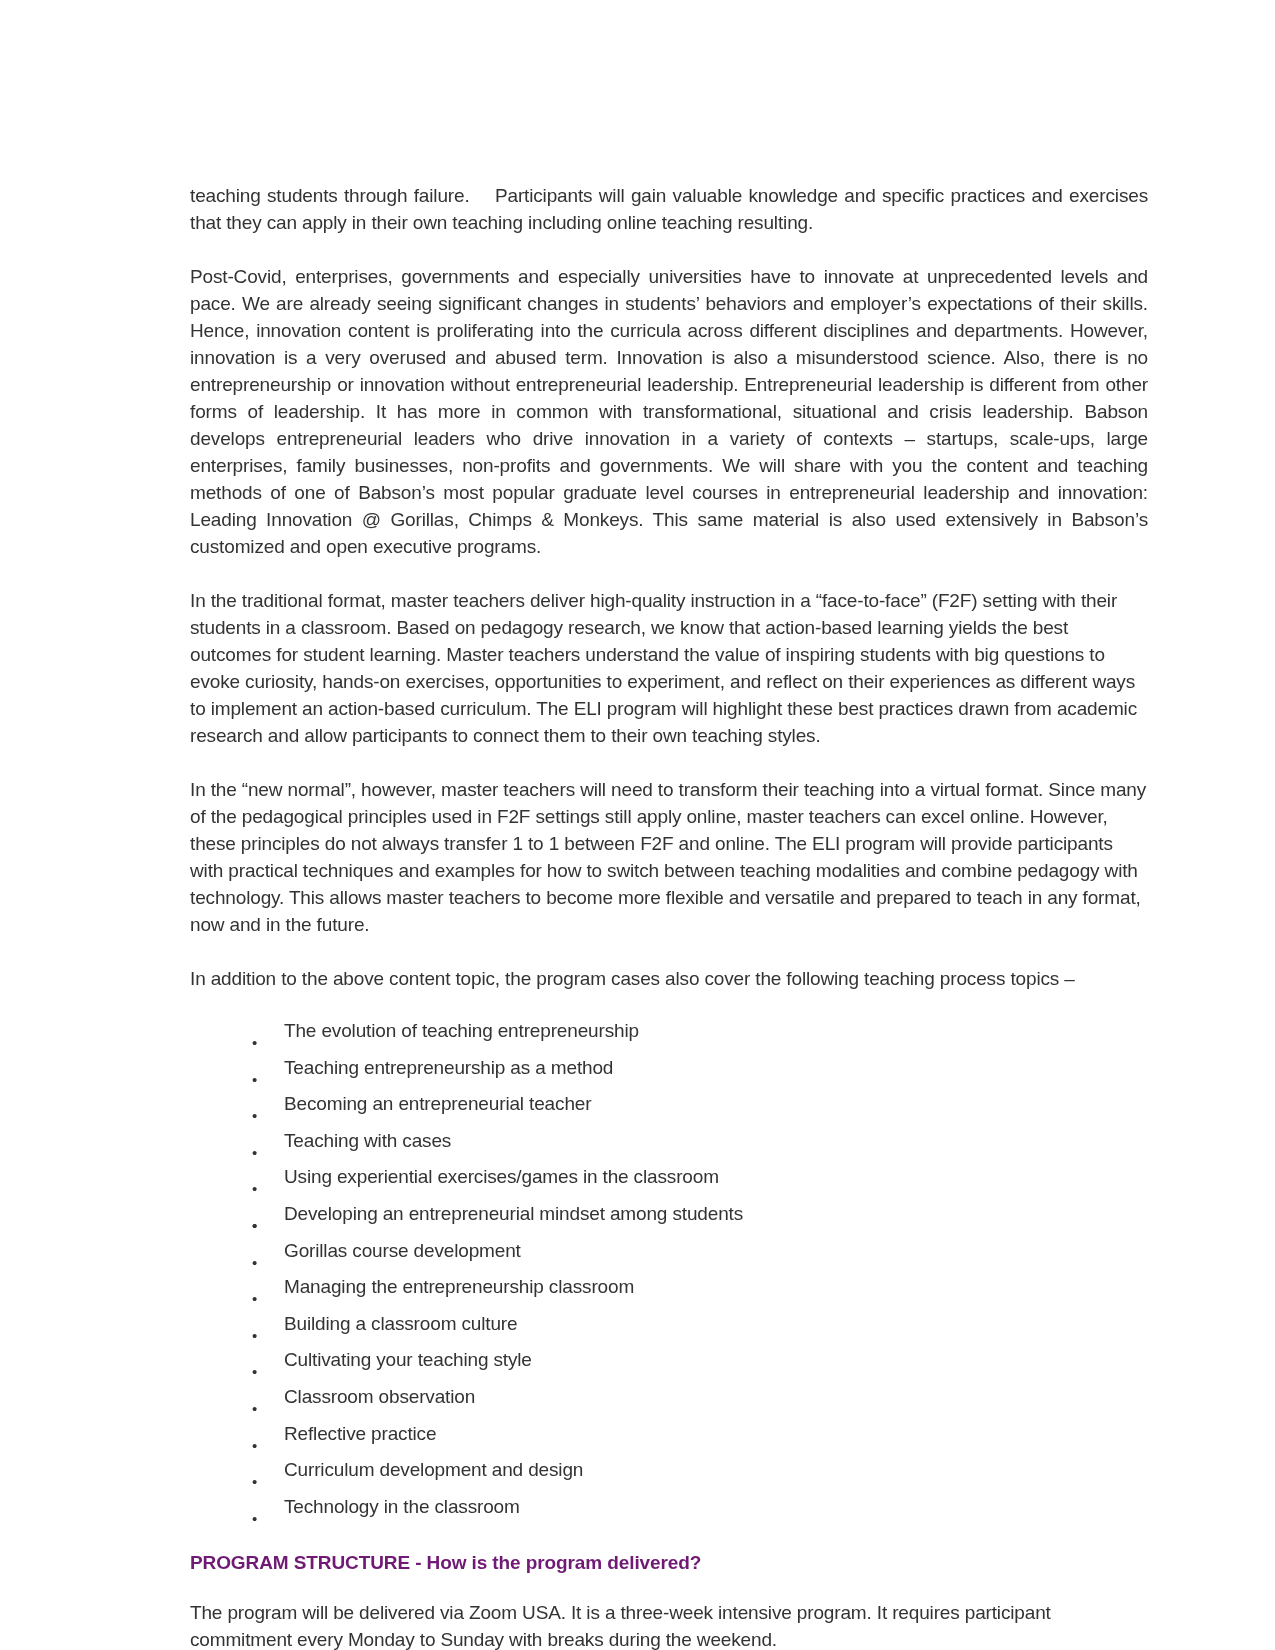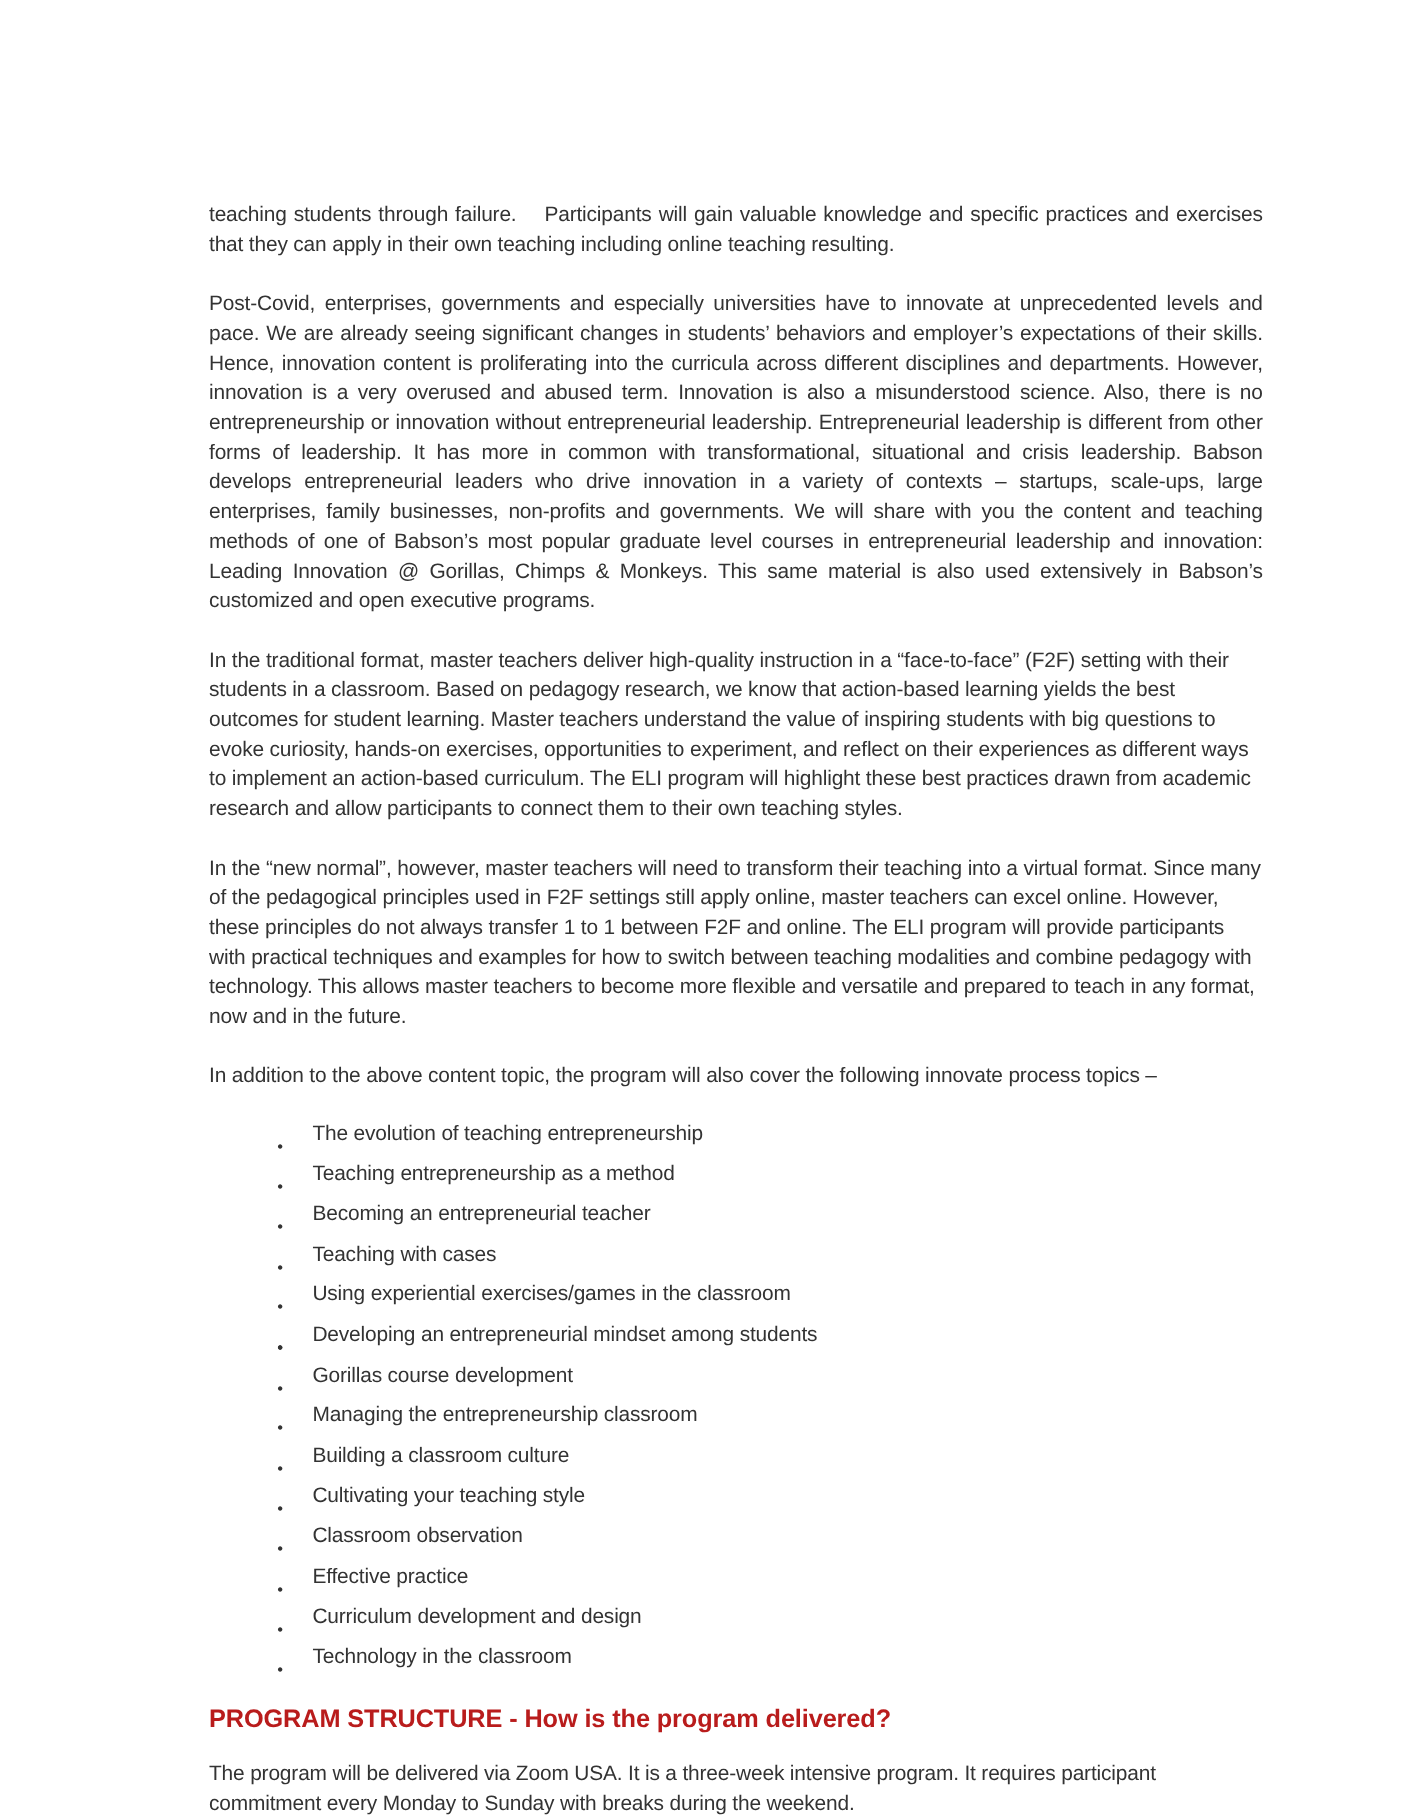--- a/index.html
+++ b/index.html
@@ -35,58 +35,58 @@
     padding-left: 70px;
     line-height: 24.6px;
   }
   ul.topics li .bullet-marker {
     position: absolute;
     left: 38px;
     top: 0;
     font-size: 15px;
   }
   h2.section-heading {
-    font-size: 23px;
+    font-size: 19px;
     line-height: 27px;
     font-weight: bold;
-    color: #b91c1c;
+    color: #701a75;
     margin: 30px 0 23px 0;
     letter-spacing: -0.1px;
   }
 </style>
 </head>
 <body>
 
 <div class="page">
   <div class="doc">
 
     <p class="justify ws-pre">teaching students through failure.    Participants will gain valuable knowledge and specific practices and exercises that they can apply in their own teaching including online teaching resulting.</p>
 
     <p class="justify">Post-Covid, enterprises, governments and especially universities have to innovate at unprecedented levels and pace. We are already seeing significant changes in students’ behaviors and employer’s expectations of their skills. Hence, innovation content is proliferating into the curricula across different disciplines and departments. However, innovation is a very overused and abused term. Innovation is also a misunderstood science. Also, there is no entrepreneurship or innovation without entrepreneurial leadership. Entrepreneurial leadership is different from other forms of leadership. It has more in common with transformational, situational and crisis leadership. Babson develops entrepreneurial leaders who drive innovation in a variety of contexts – startups, scale-ups, large enterprises, family businesses, non-profits and governments. We will share with you the content and teaching methods of one of Babson’s most popular graduate level courses in entrepreneurial leadership and innovation: Leading Innovation @ Gorillas, Chimps &amp; Monkeys. This same material is also used extensively in Babson’s customized and open executive programs.</p>
 
     <p>In the traditional format, master teachers deliver high-quality instruction in a “face-to-face” (F2F) setting with their students in a classroom. Based on pedagogy research, we know that action-based learning yields the best outcomes for student learning. Master teachers understand the value of inspiring students with big questions to evoke curiosity, hands-on exercises, opportunities to experiment, and reflect on their experiences as different ways to implement an action-based curriculum. The ELI program will highlight these best practices drawn from academic research and allow participants to connect them to their own teaching styles.</p>
 
     <p>In the “new normal”, however, master teachers will need to transform their teaching into a virtual format. Since many of the pedagogical principles used in F2F settings still apply online, master teachers can excel online. However, these principles do not always transfer 1 to 1 between F2F and online. The ELI program will provide participants with practical techniques and examples for how to switch between teaching modalities and combine pedagogy with technology. This allows master teachers to become more flexible and versatile and prepared to teach in any format, now and in the future.</p>
 
-    <p>In addition to the above content topic, the program will also cover the following innovate process topics –</p>
+    <p>In addition to the above content topic, the program cases also cover the following teaching process topics –</p>
 
     <ul class="topics">
       <li><span class="bullet-marker">•</span><span>The evolution of teaching entrepreneurship</span></li>
       <li><span class="bullet-marker">•</span><span>Teaching entrepreneurship as a method</span></li>
       <li><span class="bullet-marker">•</span><span>Becoming an entrepreneurial teacher</span></li>
       <li><span class="bullet-marker">•</span><span>Teaching with cases</span></li>
       <li><span class="bullet-marker">•</span><span>Using experiential exercises/games in the classroom</span></li>
       <li><span class="bullet-marker">•</span></li>
       <li><span class="bullet-marker">•</span><span>Developing an entrepreneurial mindset among students</span></li>
       <li><span class="bullet-marker">•</span><span>Gorillas course development</span></li>
       <li><span class="bullet-marker">•</span><span>Managing the entrepreneurship classroom</span></li>
       <li><span class="bullet-marker">•</span><span>Building a classroom culture</span></li>
       <li><span class="bullet-marker">•</span><span>Cultivating your teaching style</span></li>
       <li><span class="bullet-marker">•</span><span>Classroom observation</span></li>
-      <li><span class="bullet-marker">•</span><span>Effective practice</span></li>
+      <li><span class="bullet-marker">•</span><span>Reflective practice</span></li>
       <li><span class="bullet-marker">•</span><span>Curriculum development and design</span></li>
       <li><span class="bullet-marker">•</span><span>Technology in the classroom</span></li>
     </ul>
 
     <h2 class="section-heading">PROGRAM STRUCTURE - How is the program delivered?</h2>
 
     <p>The program will be delivered via Zoom USA. It is a three-week intensive program. It requires participant commitment every Monday to Sunday with breaks during the weekend.</p>
 
   </div>
 </div>

